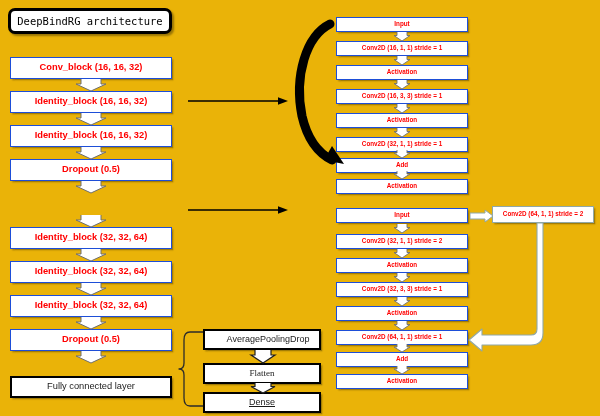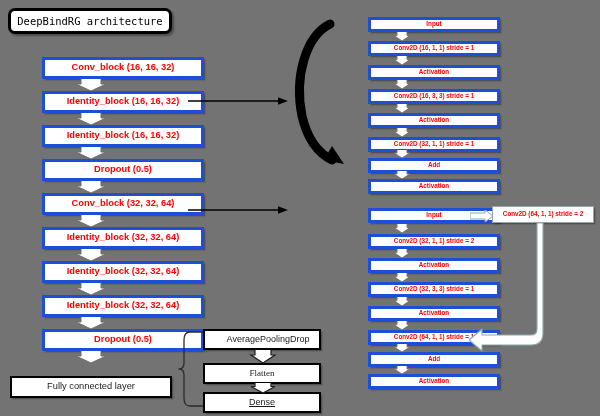--- a/index.html
+++ b/index.html
@@ -4,21 +4,21 @@
 <style>
   html, body {
     margin: 0;
     padding: 0;
     background: #ffffff;
   }
   #canvas {
     position: relative;
     width: 600px;
     height: 416px;
-    background: #737373;
+    background: #eab308;
     overflow: hidden;
     font-family: "Liberation Sans", sans-serif;
   }
 
   
   .title-box {
     position: absolute;
     left: 8px;
     top: 8px;
     width: 164px;
@@ -42,23 +42,22 @@
     position: absolute;
     box-sizing: border-box;
     background: #ffffff;
     display: flex;
     align-items: center;
     justify-content: center;
     text-align: center;
     line-height: 1.05;
   }
   .box.gray {
-    border: 3px solid #1d4ed8;
+    border: 1px solid #1d4ed8;
     box-shadow: 1.5px 1.5px 1.5px rgba(0,0,0,0.30);
-    margin-left: 32px;
   }
   .box.black {
     border: 2px solid #000000;
     box-shadow: 1.5px 1.5px 1.5px rgba(0,0,0,0.30);
   }
   .box.teal {
     border: 1px solid #8fa8a8;
     box-shadow: 1.5px 1.5px 1.5px rgba(0,0,0,0.30);
   }
   .t-red { color: #ff0000; font-weight: bold; }
@@ -100,21 +99,20 @@
 <body>
 
 <div id="canvas">
 
   <div class="title-box">DeepBindRG architecture</div>
 
   <div class="box gray lbox t-red" style="top:57px;">Conv_block (16, 16, 32)</div>
   <div class="box gray lbox t-red" style="top:91px;">Identity_block (16, 16, 32)</div>
   <div class="box gray lbox t-red" style="top:125px;">Identity_block (16, 16, 32)</div>
   <div class="box gray lbox t-red" style="top:159px;">Dropout (0.5)</div>
-  <div class="box gray lbox t-red" style="top:193px;">Conv_block (32, 32, 64)</div>
   <div class="box gray lbox t-red" style="top:227px;">Identity_block (32, 32, 64)</div>
   <div class="box gray lbox t-red" style="top:261px;">Identity_block (32, 32, 64)</div>
   <div class="box gray lbox t-red" style="top:295px;">Identity_block (32, 32, 64)</div>
   <div class="box gray lbox t-red" style="top:329px;">Dropout (0.5)</div>
   <div class="box black lbox t-black" style="top:376px;">Fully connected layer</div>
 
   <div class="dnarrow" style="left:75px; top:79px;">
     <svg width="32" height="12" viewBox="0 0 32 12">
         <path d="M6 0 L6 5 L1 5 L16 12 L31 5 L26 5 L26 0" fill="#ffffff" stroke="#6f6f6f" stroke-width="1"></path>
       </svg>

